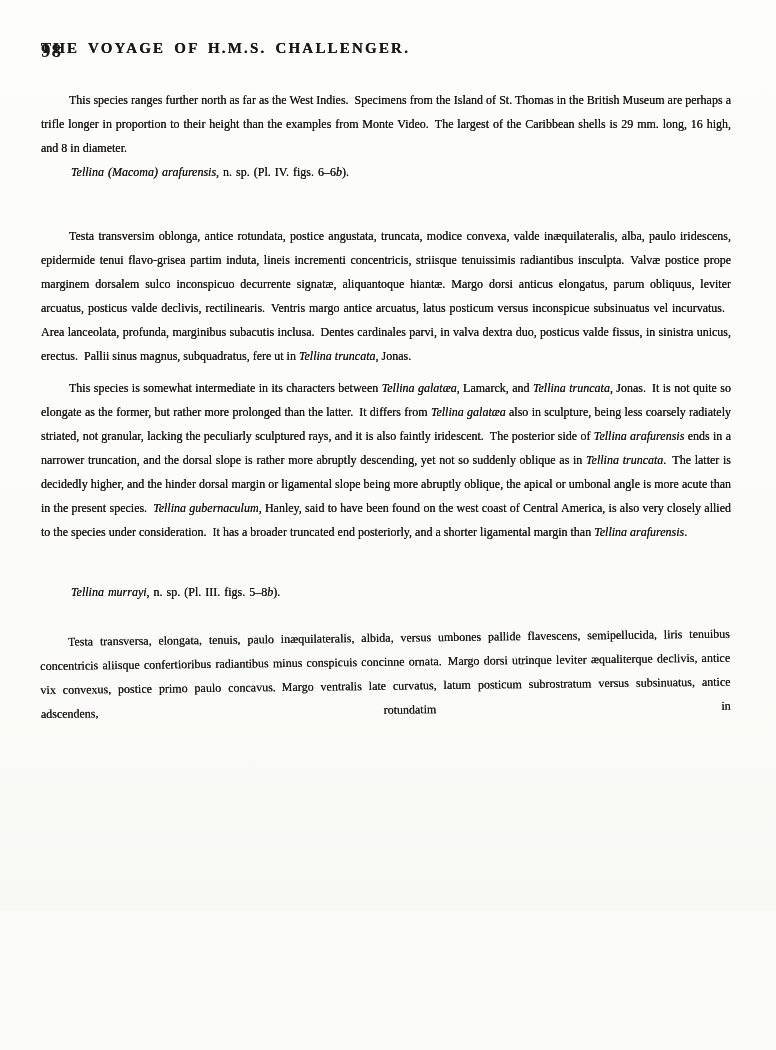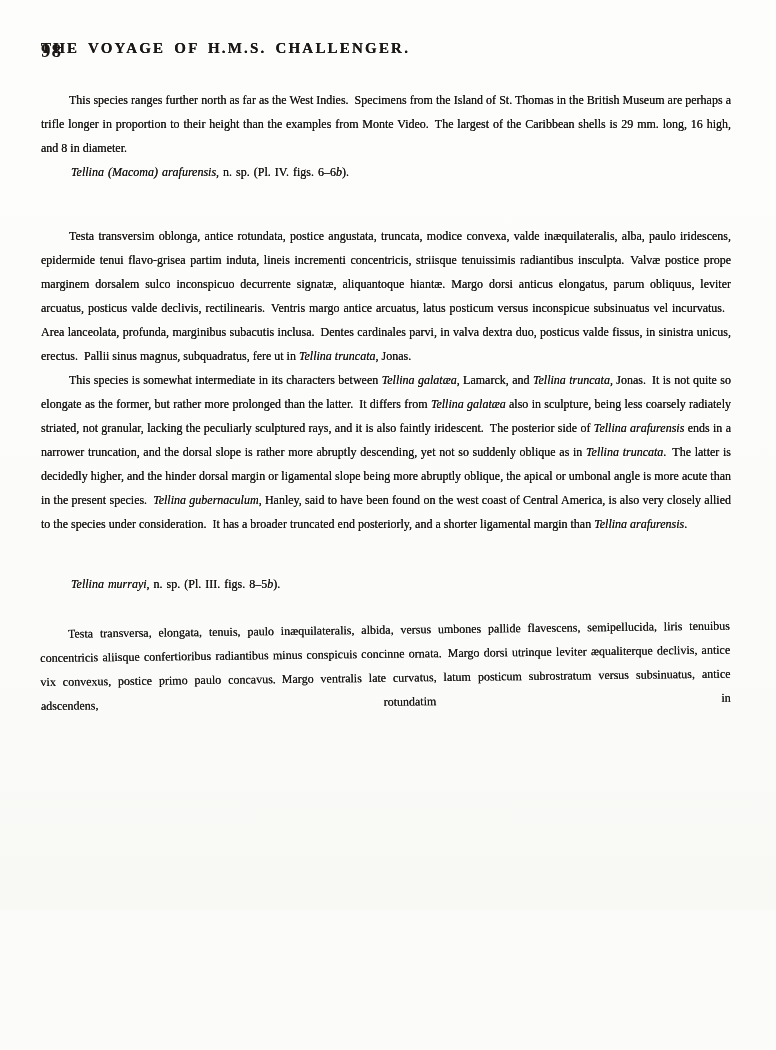--- a/index.html
+++ b/index.html
@@ -44,21 +44,21 @@
   .heading {
     text-indent: 30px;
     word-spacing: 1px;
   }
   .it { font-style: italic; }
   .line { text-indent: 28px; }
   #para-intro   { margin-top: 26px; }
   #heading-araf { }
   #para-latin1  { margin-top: 40px; }
   #line-length  { margin-top: 4px; }
-  #para-compare { margin-top: 0; }
+  #para-compare { margin-top: 8px; }
   #heading-murr { margin-top: 36px; }
   #para-latin2  {
     margin-top: 26px;
     text-align-last: justify;
     transform: rotate(-0.7deg);
     transform-origin: 0 100%;
   }
 </style>
 </head>
 <body>
@@ -75,18 +75,18 @@
     <p id="para-intro" class="para"><span>This species ranges further north as far as the West Indies. Specimens from the Island of St. Thomas in the British Museum are perhaps a trifle longer in proportion to their height than the examples from Monte Video. The largest of the Caribbean shells is 29 mm. long, 16 high, and 8 in diameter.</span></p>
 
     <p id="heading-araf" class="heading"><span class="it">Tellina (Macoma) arafurensis</span><span>, n. sp. (Pl. IV. figs. 6–6</span><span class="it">b</span><span>).</span></p>
 
     <p id="para-latin1" class="para"><span>Testa transversim oblonga, antice rotundata, postice angustata, truncata, modice convexa, valde inæquilateralis, alba, paulo iridescens, epidermide tenui flavo-grisea partim induta, lineis incrementi concentricis, striisque tenuissimis radiantibus insculpta. Valvæ postice prope marginem dorsalem sulco inconspicuo decurrente signatæ, aliquantoque hiantæ. Margo dorsi anticus elongatus, parum obliquus, leviter arcuatus, posticus valde declivis, rectilinearis. Ventris margo antice arcuatus, latus posticum versus inconspicue subsinuatus vel incurvatus. Area lanceolata, profunda, marginibus subacutis inclusa. Dentes cardinales parvi, in valva dextra duo, posticus valde fissus, in sinistra unicus, erectus. Pallii sinus magnus, subquadratus, fere ut in </span><span class="it">Tellina truncata</span><span>, Jonas.</span></p>
 
 
 
     <p id="para-compare" class="para"><span>This species is somewhat intermediate in its characters between </span><span class="it">Tellina galatæa</span><span>, Lamarck, and </span><span class="it">Tellina truncata</span><span>, Jonas. It is not quite so elongate as the former, but rather more prolonged than the latter. It differs from </span><span class="it">Tellina galatæa</span><span> also in sculpture, being less coarsely radiately striated, not granular, lacking the peculiarly sculptured rays, and it is also faintly iridescent. The posterior side of </span><span class="it">Tellina arafurensis</span><span> ends in a narrower truncation, and the dorsal slope is rather more abruptly descending, yet not so suddenly oblique as in </span><span class="it">Tellina truncata</span><span>. The latter is decidedly higher, and the hinder dorsal margin or ligamental slope being more abruptly oblique, the apical or umbonal angle is more acute than in the present species. </span><span class="it">Tellina gubernaculum</span><span>, Hanley, said to have been found on the west coast of Central America, is also very closely allied to the species under consideration. It has a broader truncated end posteriorly, and a shorter ligamental margin than </span><span class="it">Tellina arafurensis</span><span>.</span></p>
 
-    <p id="heading-murr" class="heading"><span class="it">Tellina murrayi</span><span>, n. sp. (Pl. III. figs. 8–5</span><span class="it">b</span><span>).</span></p>
+    <p id="heading-murr" class="heading"><span class="it">Tellina murrayi</span><span>, n. sp. (Pl. III. figs. 5–8</span><span class="it">b</span><span>).</span></p>
 
     <p id="para-latin2" class="para"><span>Testa transversa, elongata, tenuis, paulo inæquilateralis, albida, versus umbones pallide flavescens, semipellucida, liris tenuibus concentricis aliisque confertioribus radiantibus minus conspicuis concinne ornata. Margo dorsi utrinque leviter æqualiterque declivis, antice vix convexus, postice primo paulo concavus. Margo ventralis late curvatus, latum posticum subrostratum versus subsinuatus, antice adscendens, rotundatim in</span></p>
 
   </main>
 </div>
 
 </body></html>

